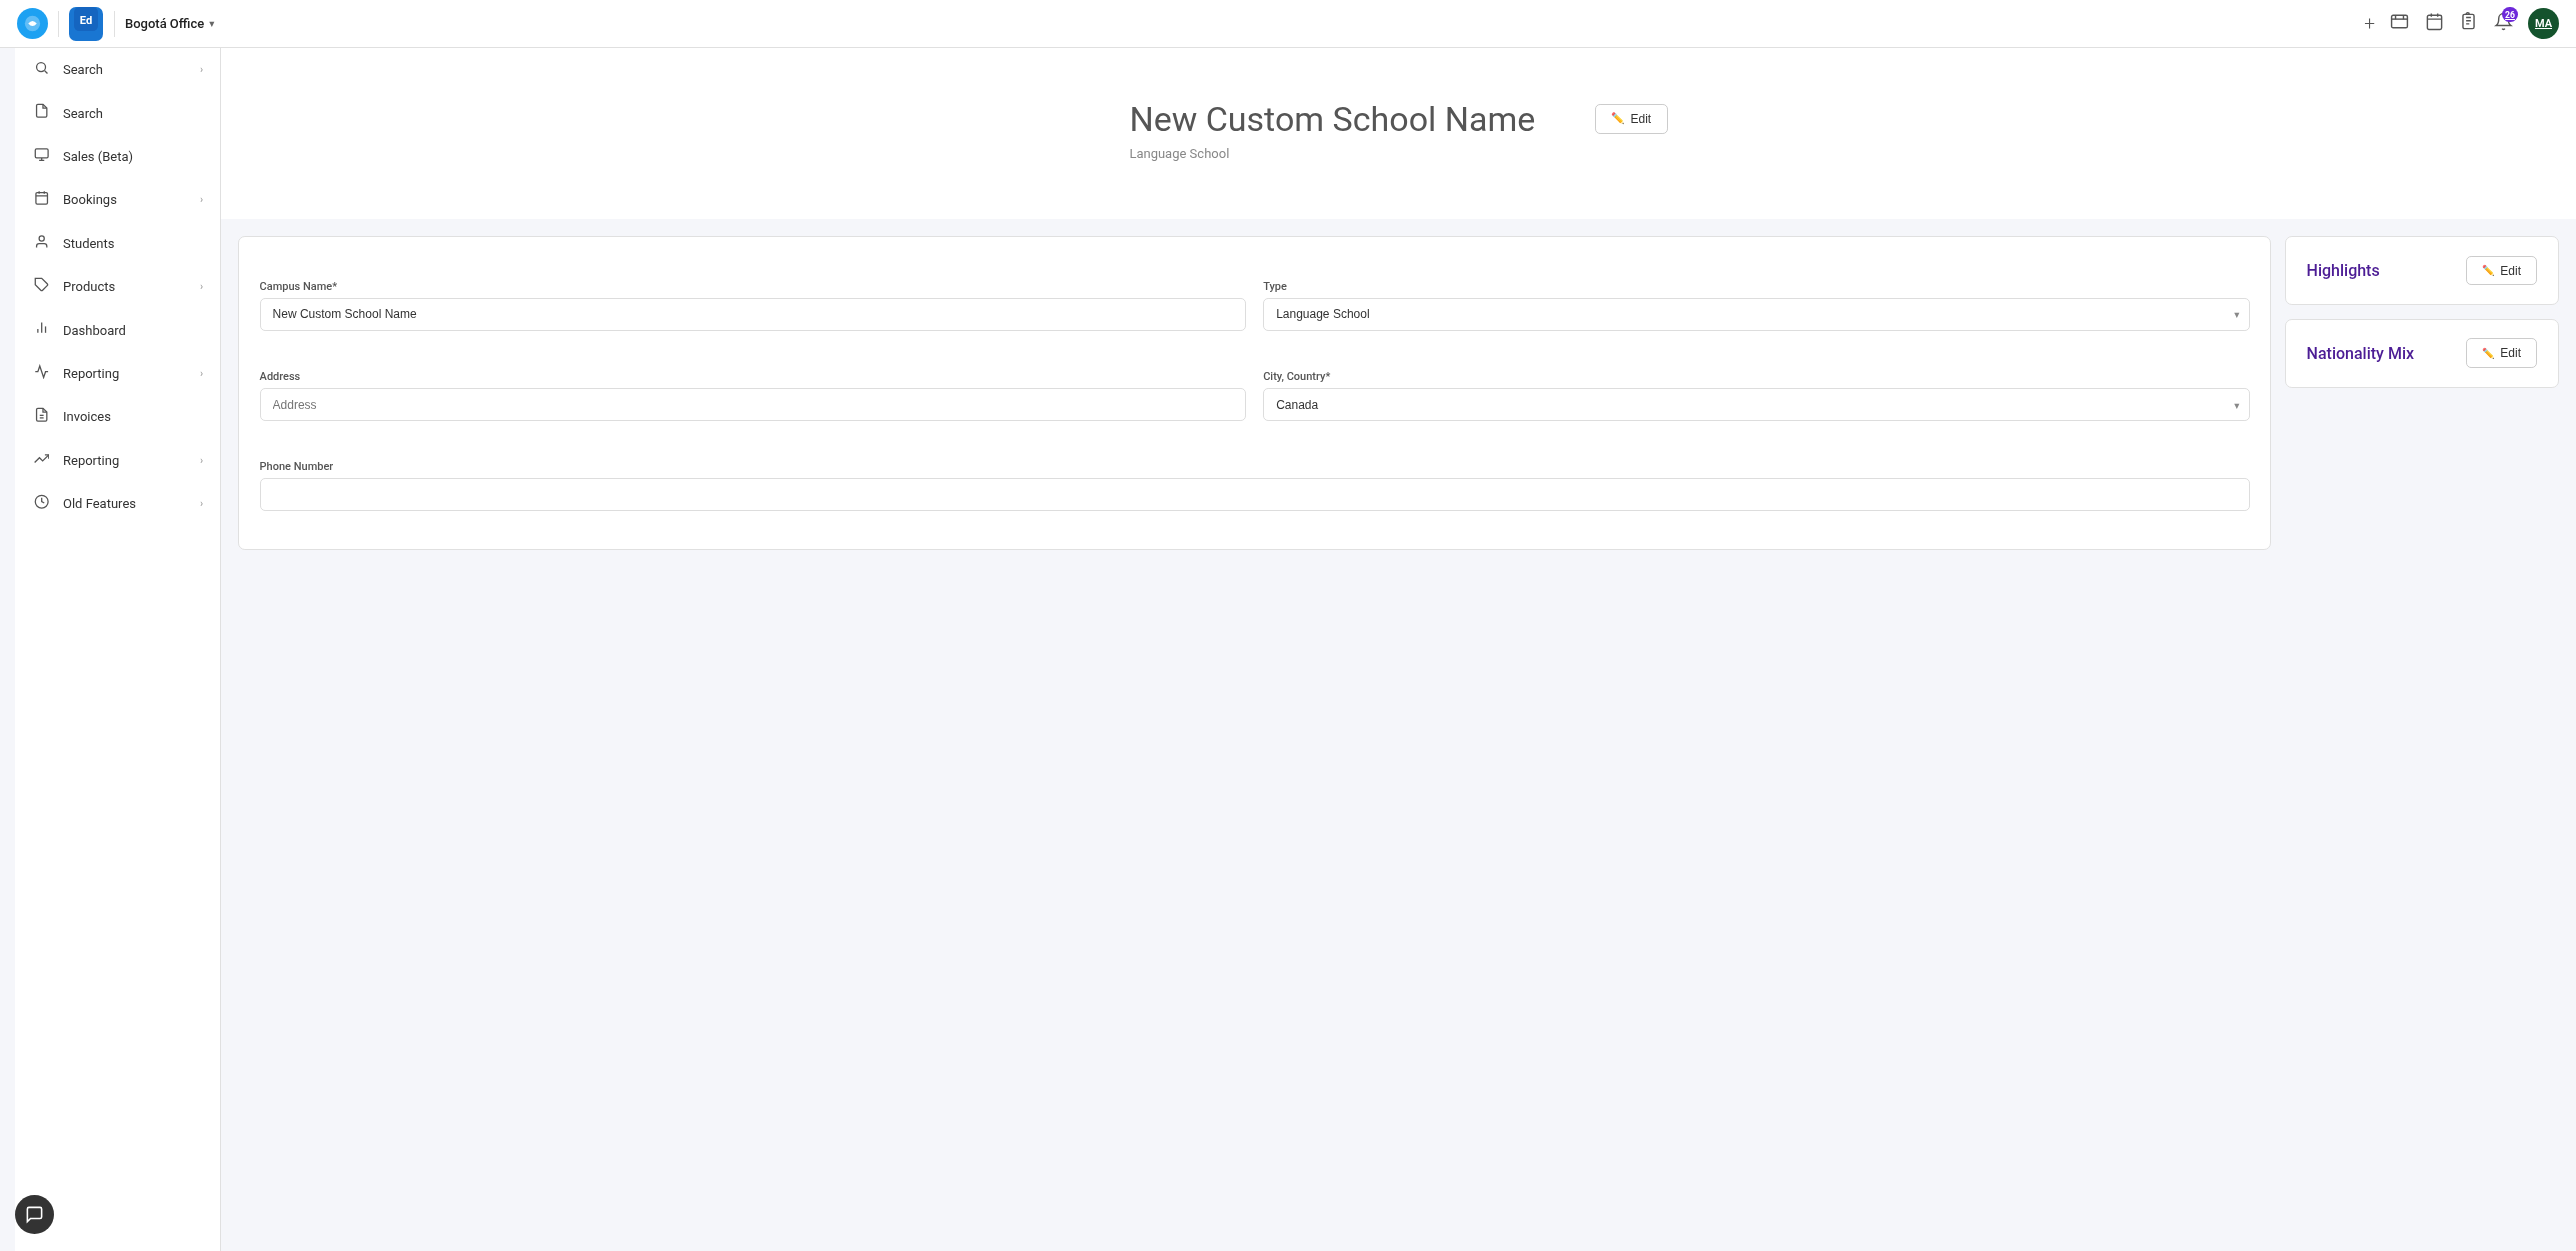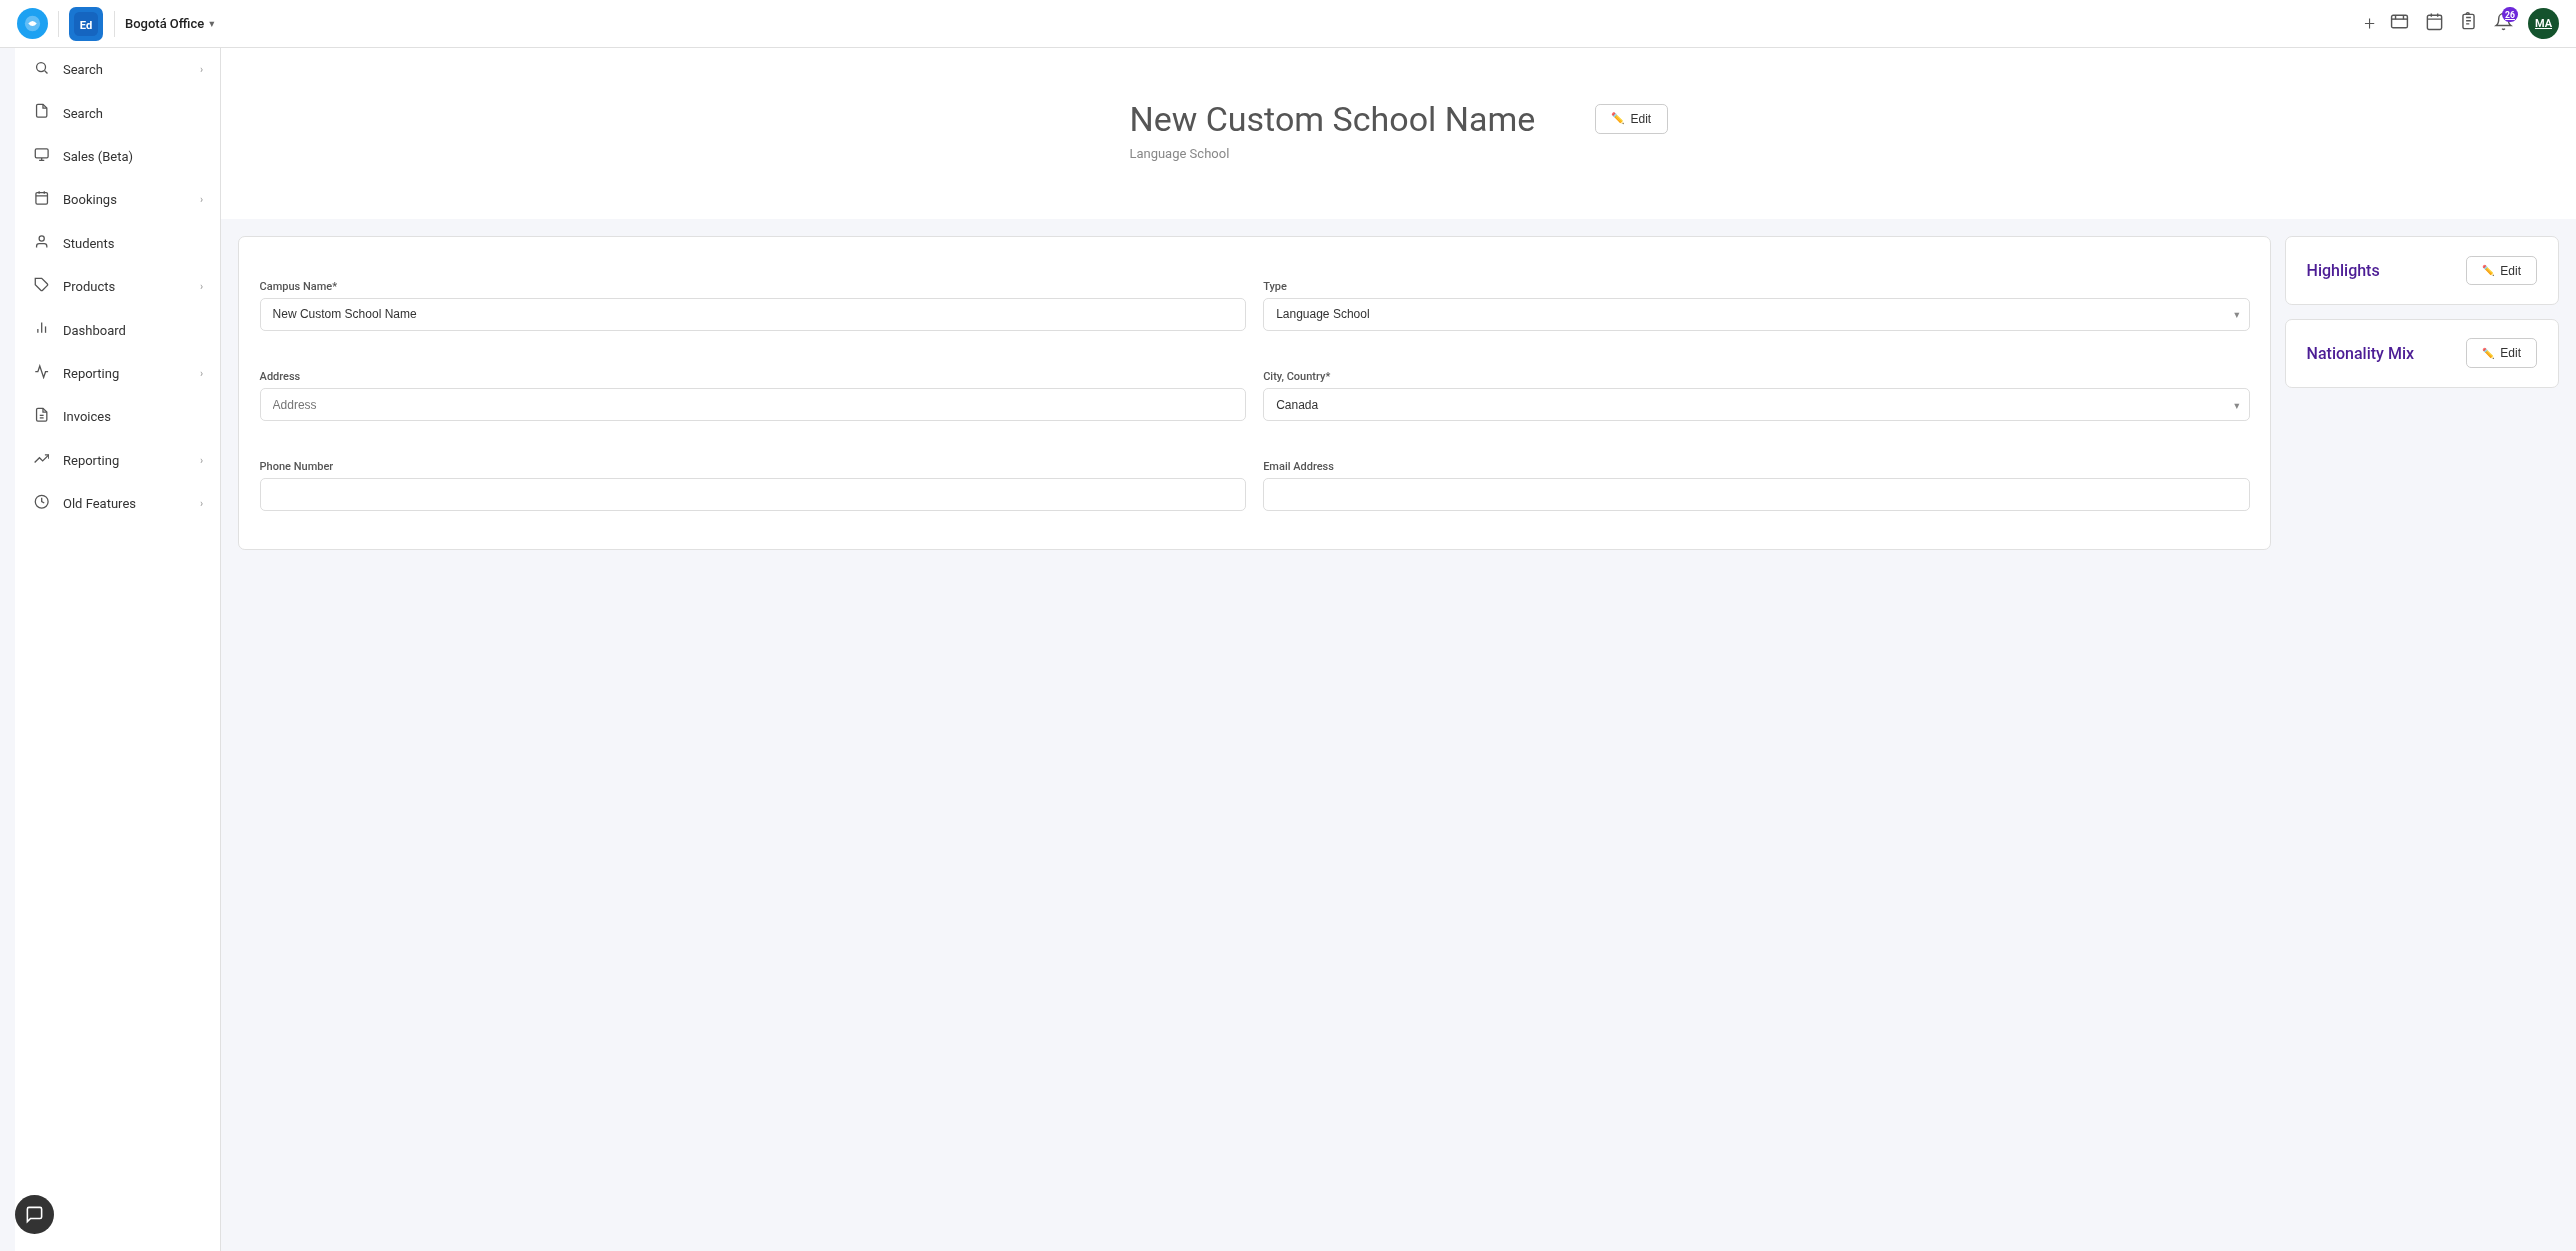--- a/index.html
+++ b/index.html
@@ -11,21 +11,21 @@
       background: #fff; border-bottom: 0.9px solid #e0e0e0;
       padding: 0 17px; height: 48px; flex-shrink: 0; z-index: 10;
     }
     .header-left { display: flex; align-items: center; gap: 10.3px; }
     .logo-circle {
       width: 31px; height: 31px; background: #1da1f2; border-radius: 50%;
       display: flex; align-items: center; justify-content: center; color: #fff; font-size: 15.4px; font-weight: bold;
     }
     .logo-square {
       width: 34px; height: 34px; background: #1976d2; border-radius: 6.9px;
-      display: flex; align-items: center; justify-content: center; color: #fff; font-size: 11px; font-weight: bold;
+      display: flex; align-items: flex-start; justify-content: center; color: #fff; font-size: 11px; font-weight: bold;
     }
     .header-divider { width: 0.9px; height: 26px; background: #e0e0e0; }
     .office-selector {
       display: flex; align-items: center; gap: 5.1px; cursor: pointer;
       font-size: 13px; font-weight: 500; color: #222;
     }
     .chevron-down { font-size: 10.3px; color: #666; }
     .header-actions { display: flex; align-items: center; gap: 15.4px; }
     .header-icon { font-size: 17px; color: #555; cursor: pointer; position: relative; }
     .notification-badge {
@@ -370,24 +370,20 @@
               <span class="select-chevron">▾</span>
             </div>
           </div>
         </div>
 
         <div class="form-row">
           <div class="form-field">
             <label class="form-label">Phone Number</label>
             <input class="form-input" type="text" style="">
           </div>
-          <div class="form-field">
-            <label class="form-label">Email Address</label>
-            <input class="form-input" type="text" style="">
-          </div>
         </div>
 
       </div>
 
       <div class="side-cards">
         <div class="side-card">
           <span class="side-card-title">Highlights</span>
           <button class="edit-button" style="margin:0;">
             <span style="font-size:10.3px;">✏️</span>
             <span>Edit</span>

